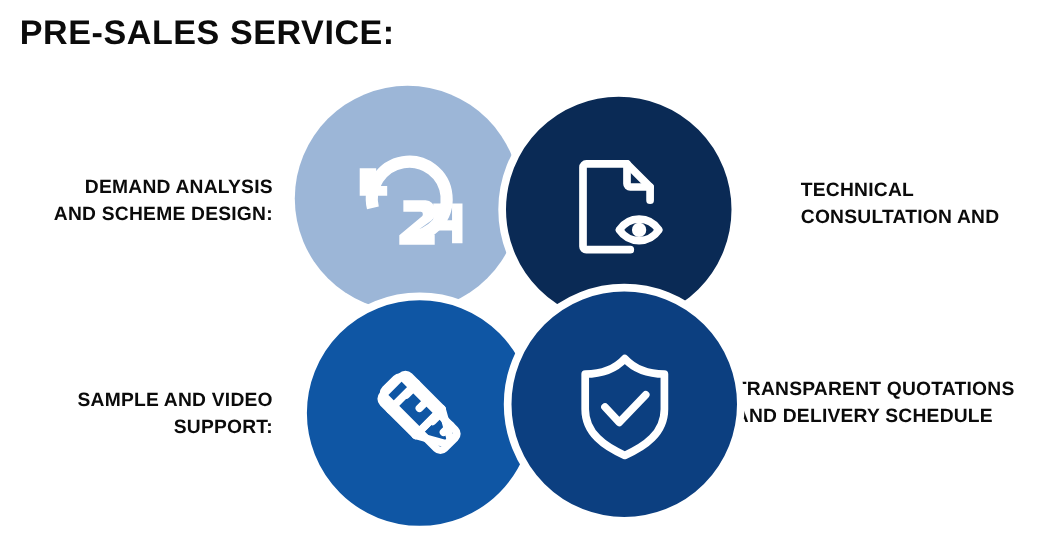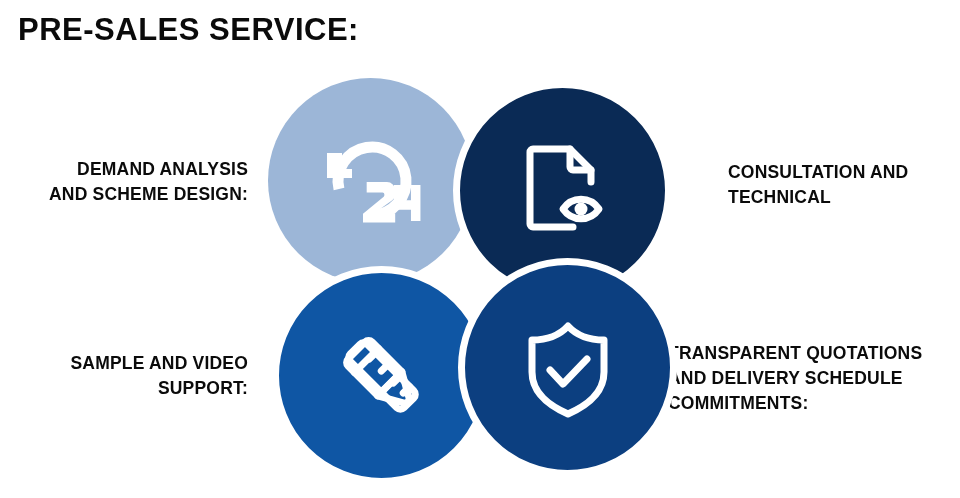--- a/index.html
+++ b/index.html
@@ -200,28 +200,27 @@
     </div>
 
   </div>
 
   <div class="label label-left lbl-demand">
     <div>DEMAND ANALYSIS</div>
     <div>AND SCHEME DESIGN:</div>
   </div>
 
   <div class="label label-right lbl-technical">
+    <div>TECHNICAL</div>
     <div>CONSULTATION AND</div>
-    <div>TECHNICAL</div>
   </div>
 
   <div class="label label-left lbl-sample">
     <div>SAMPLE AND VIDEO</div>
     <div>SUPPORT:</div>
   </div>
 
   <div class="label label-right lbl-transparent">
     <div>TRANSPARENT QUOTATIONS</div>
     <div>AND DELIVERY SCHEDULE</div>
-    <div>COMMITMENTS:</div>
   </div>
 
 </div>
 
 </body></html>

